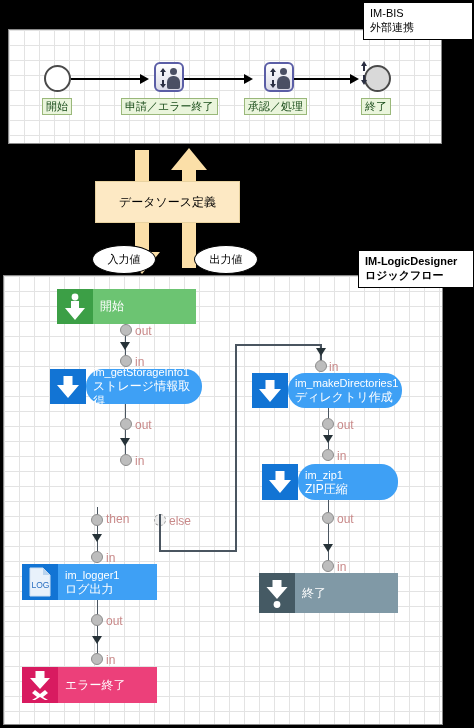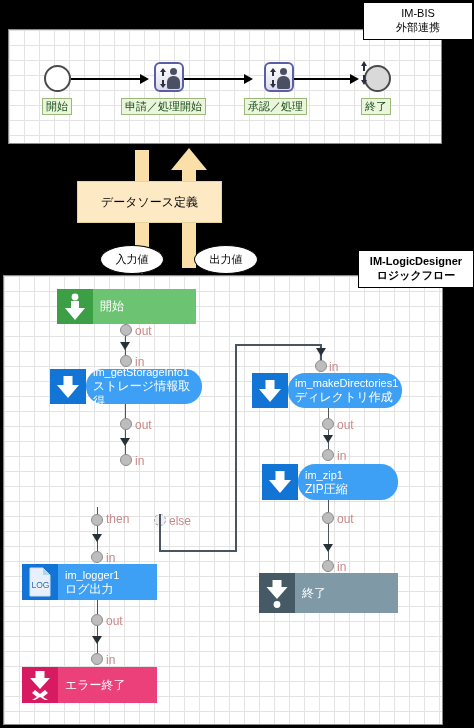--- a/index.html
+++ b/index.html
@@ -35,21 +35,21 @@
   .bpmn-label{position:absolute;background:#eaf5dc;border:1px solid #9ab87a;
     color:#1a4d1a;font-size:11px;line-height:13px;padding:1px 3px;white-space:nowrap;}
 
   .arrowline{position:absolute;height:0;border-top:2px solid #000;}
   .arrowhead{position:absolute;width:0;height:0;
     border-top:5px solid transparent;border-bottom:5px solid transparent;
     border-left:9px solid #000;}
 
   
   .titlebox{position:absolute;background:#fff;border:1px solid #000;
-    text-align:center;font-size:11px;line-height:14px;color:#000;
+    text-align:left;font-size:11px;line-height:14px;color:#000;
     padding:3px 6px;box-sizing:border-box;}
 
   
   .ds-box{position:absolute;background:#fde9c4;border:1px solid #e8d2a0;
      font-size:12px;color:#000;display:flex;align-items:center;justify-content:center;}
   .shaft{position:absolute;background:#fbdfa8;}
   .bigarrow{position:absolute;}
 
   .oval{position:absolute;background:#fff;border:1px solid #000;border-radius:50%;
     font-size:11px;color:#000;display:flex;align-items:center;justify-content:center;}
@@ -104,21 +104,21 @@
     <div class="utask">
       <div class="updown">
         <svg width="6" height="20" viewBox="0 0 6 20">
             <path d="M3 0 L6 4 L4 4 L4 8 L2 8 L2 4 L0 4 Z" fill="#2b2f42"></path>
             <path d="M3 20 L0 16 L2 16 L2 12 L4 12 L4 16 L6 16 Z" fill="#2b2f42"></path>
           </svg>
       </div>
       <div class="person"></div>
     </div>
   </div>
-  <div class="bpmn-label" style="left:112px;top:68px;">申請／処理開始</div>
+  <div class="bpmn-label" style="left:112px;top:68px;">申請／エラー終了</div>
 
   <div class="bpmn-node" style="left:255px;top:32px;">
     <div class="utask">
       <div class="updown">
         <svg width="6" height="20" viewBox="0 0 6 20">
             <path d="M3 0 L6 4 L4 4 L4 8 L2 8 L2 4 L0 4 Z" fill="#2b2f42"></path>
             <path d="M3 20 L0 16 L2 16 L2 12 L4 12 L4 16 L6 16 Z" fill="#2b2f42"></path>
           </svg>
       </div>
       <div class="person"></div>
@@ -146,25 +146,25 @@
 <svg class="bigarrow" style="left:171px;top:148px;" width="36" height="26" viewBox="0 0 36 26">
   <path d="M18 0 L36 22 L0 22 Z" fill="#fbdfa8"></path>
 </svg>
 
 <div class="shaft" style="left:135px;top:150px;width:14px;height:45px;"></div>
 <div class="shaft" style="left:135px;top:220px;width:14px;height:30px;"></div>
 <svg class="bigarrow" style="left:124px;top:248px;" width="36" height="26" viewBox="0 0 36 26">
   <path d="M18 26 L0 4 L36 4 Z" fill="#fbdfa8"></path>
 </svg>
 
-<div class="ds-box" style="left:77px;top:181px;width:143px;height:40px;">
+<div class="ds-box" style="left:95px;top:181px;width:143px;height:40px;">
   <span>データソース定義</span>
 </div>
 
-<div class="oval" style="left:100px;top:245px;width:62px;height:27px;">
+<div class="oval" style="left:92px;top:245px;width:62px;height:27px;">
   <span>入力値</span>
 </div>
 <div class="oval" style="left:194px;top:245px;width:62px;height:27px;">
   <span>出力値</span>
 </div>
 
 <div class="canvas" id="logic">
 
   <div class="lnode n-start" style="left:53px;top:13px;width:139px;height:35px;">
     <div class="ico">

